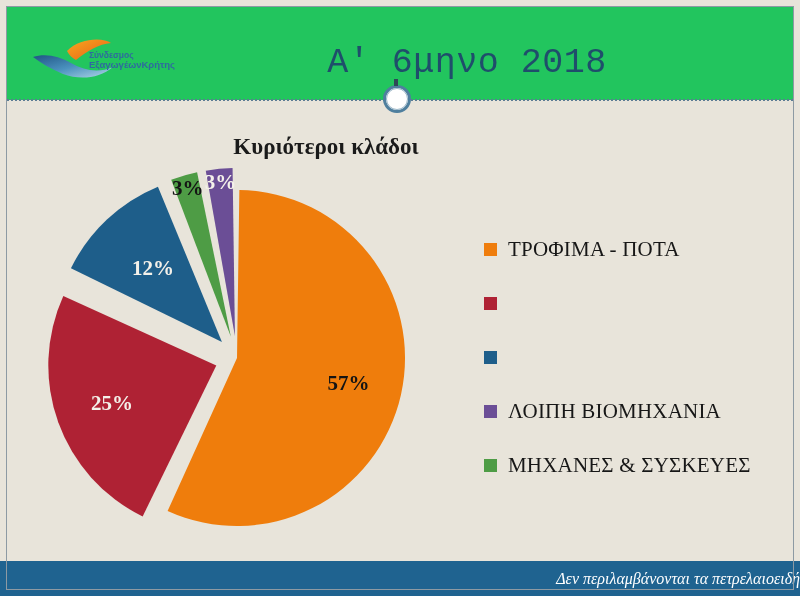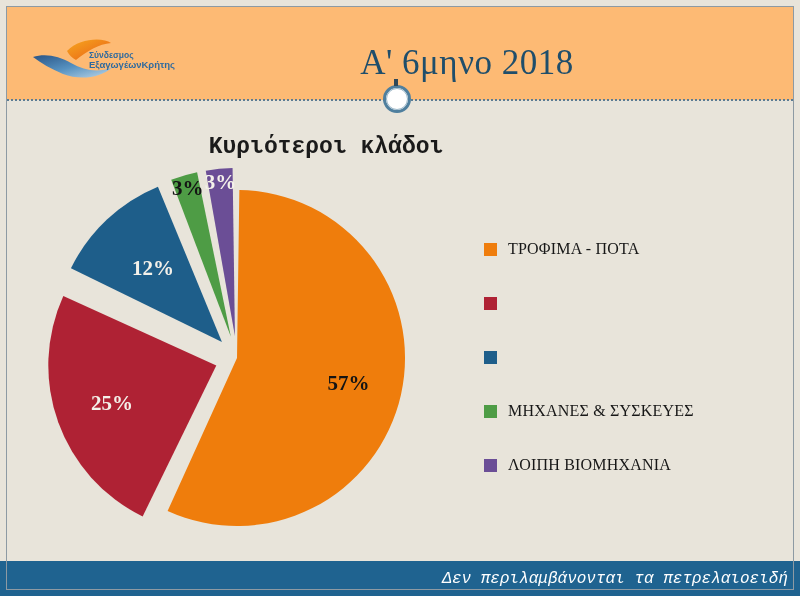--- a/index.html
+++ b/index.html
@@ -28,21 +28,21 @@
     pointer-events: none;
     z-index: 40;
   }
   
   #header {
     position: absolute;
     left: 7px;
     top: 7px;
     width: 786px;
     height: 93px;
-    background: #fdba74;
+    background: #22c55e;
     box-sizing: border-box;
   }
   #header-divider {
     position: absolute;
     left: 7px;
     top: 99px;
     width: 786px;
     height: 0;
     border-top: 2px dotted #5b7c94;
     z-index: 12;
@@ -57,21 +57,21 @@
   #slide-title {
     position: absolute;
     left: 220px;
     top: 36px;
     width: 480px;
     text-align: center;
     font-size: 35px;
     color: #1f4e6b;
     letter-spacing: 0.5px;
     white-space: nowrap;
-    font-family: Liberation Serif, serif;
+    font-family: Liberation Mono, monospace;
   }
   #header-circle {
     position: absolute;
     left: 383px;
     top: 85px;
     width: 28px;
     height: 28px;
     border: 3px solid #4f7f9e;
     border-radius: 50%;
     background: #ffffff;
@@ -101,21 +101,21 @@
   
   #chart-title {
     position: absolute;
     left: 0;
     top: 134px;
     width: 664px;
     text-align: center;
     font-size: 23px;
     font-weight: bold;
     color: #1a1a1a;
-    font-family: Liberation Mono, monospace;
+    font-family: Liberation Serif, serif;
   }
   #chart-title-inner {
     display: inline-block;
     transform: translateX(-6px);
   }
   #pie-wrap {
     position: absolute;
     left: 0px;
     top: 160px;
     width: 470px;
@@ -142,21 +142,21 @@
     height: 54px;
   }
   .legend-swatch {
     width: 13px;
     height: 13px;
     flex: 0 0 13px;
     margin-right: 11px;
   }
   .legend-label {
     font-family: "Liberation Serif", serif;
-    font-size: 16px;
+    font-size: 21px;
     color: #171717;
     letter-spacing: 0.2px;
     white-space: nowrap;
   }
   
   #footer {
     position: absolute;
     left: 0;
     top: 561px;
     width: 800px;
@@ -164,22 +164,22 @@
     background: #1f6390;
     display: flex;
     align-items: center;
     justify-content: flex-end;
     box-sizing: border-box;
   }
   #footer-text {
     color: #ffffff;
     font-style: italic;
     font-size: 16px;
-    font-family: Liberation Mono, monospace;
-    padding-right: 12px;
+    font-family: Liberation Serif, serif;
+    padding-right: 0;
     white-space: nowrap;
   }
 </style>
 </head>
 <body>
 
 <div id="slide">
 
   <div id="frame"></div>
 
@@ -243,26 +243,26 @@
         <span class="legend-swatch" style="background: rgb(239, 125, 12);"></span>
         <span class="legend-label">ΤΡΟΦΙΜΑ - ΠΟΤΑ</span>
       </div>
       <div class="legend-row">
         <span class="legend-swatch" style="background: rgb(175, 34, 52);"></span>
       </div>
       <div class="legend-row">
         <span class="legend-swatch" style="background: rgb(30, 94, 138);"></span>
       </div>
       <div class="legend-row">
+        <span class="legend-swatch" style="background: rgb(107, 78, 150);"></span>
+        <span class="legend-label">ΛΟΙΠΗ ΒΙΟΜΗΧΑΝΙΑ</span>
+      </div>
+      <div class="legend-row">
         <span class="legend-swatch" style="background: rgb(78, 156, 69);"></span>
         <span class="legend-label">ΜΗΧΑΝΕΣ &amp; ΣΥΣΚΕΥΕΣ</span>
       </div>
-      <div class="legend-row">
-        <span class="legend-swatch" style="background: rgb(107, 78, 150);"></span>
-        <span class="legend-label">ΛΟΙΠΗ ΒΙΟΜΗΧΑΝΙΑ</span>
-      </div>
     </div>
 
   <div id="footer">
     <div id="footer-text">Δεν περιλαμβάνονται τα πετρελαιοειδή</div>
   </div>
 
 </div>
 
 </body></html>

